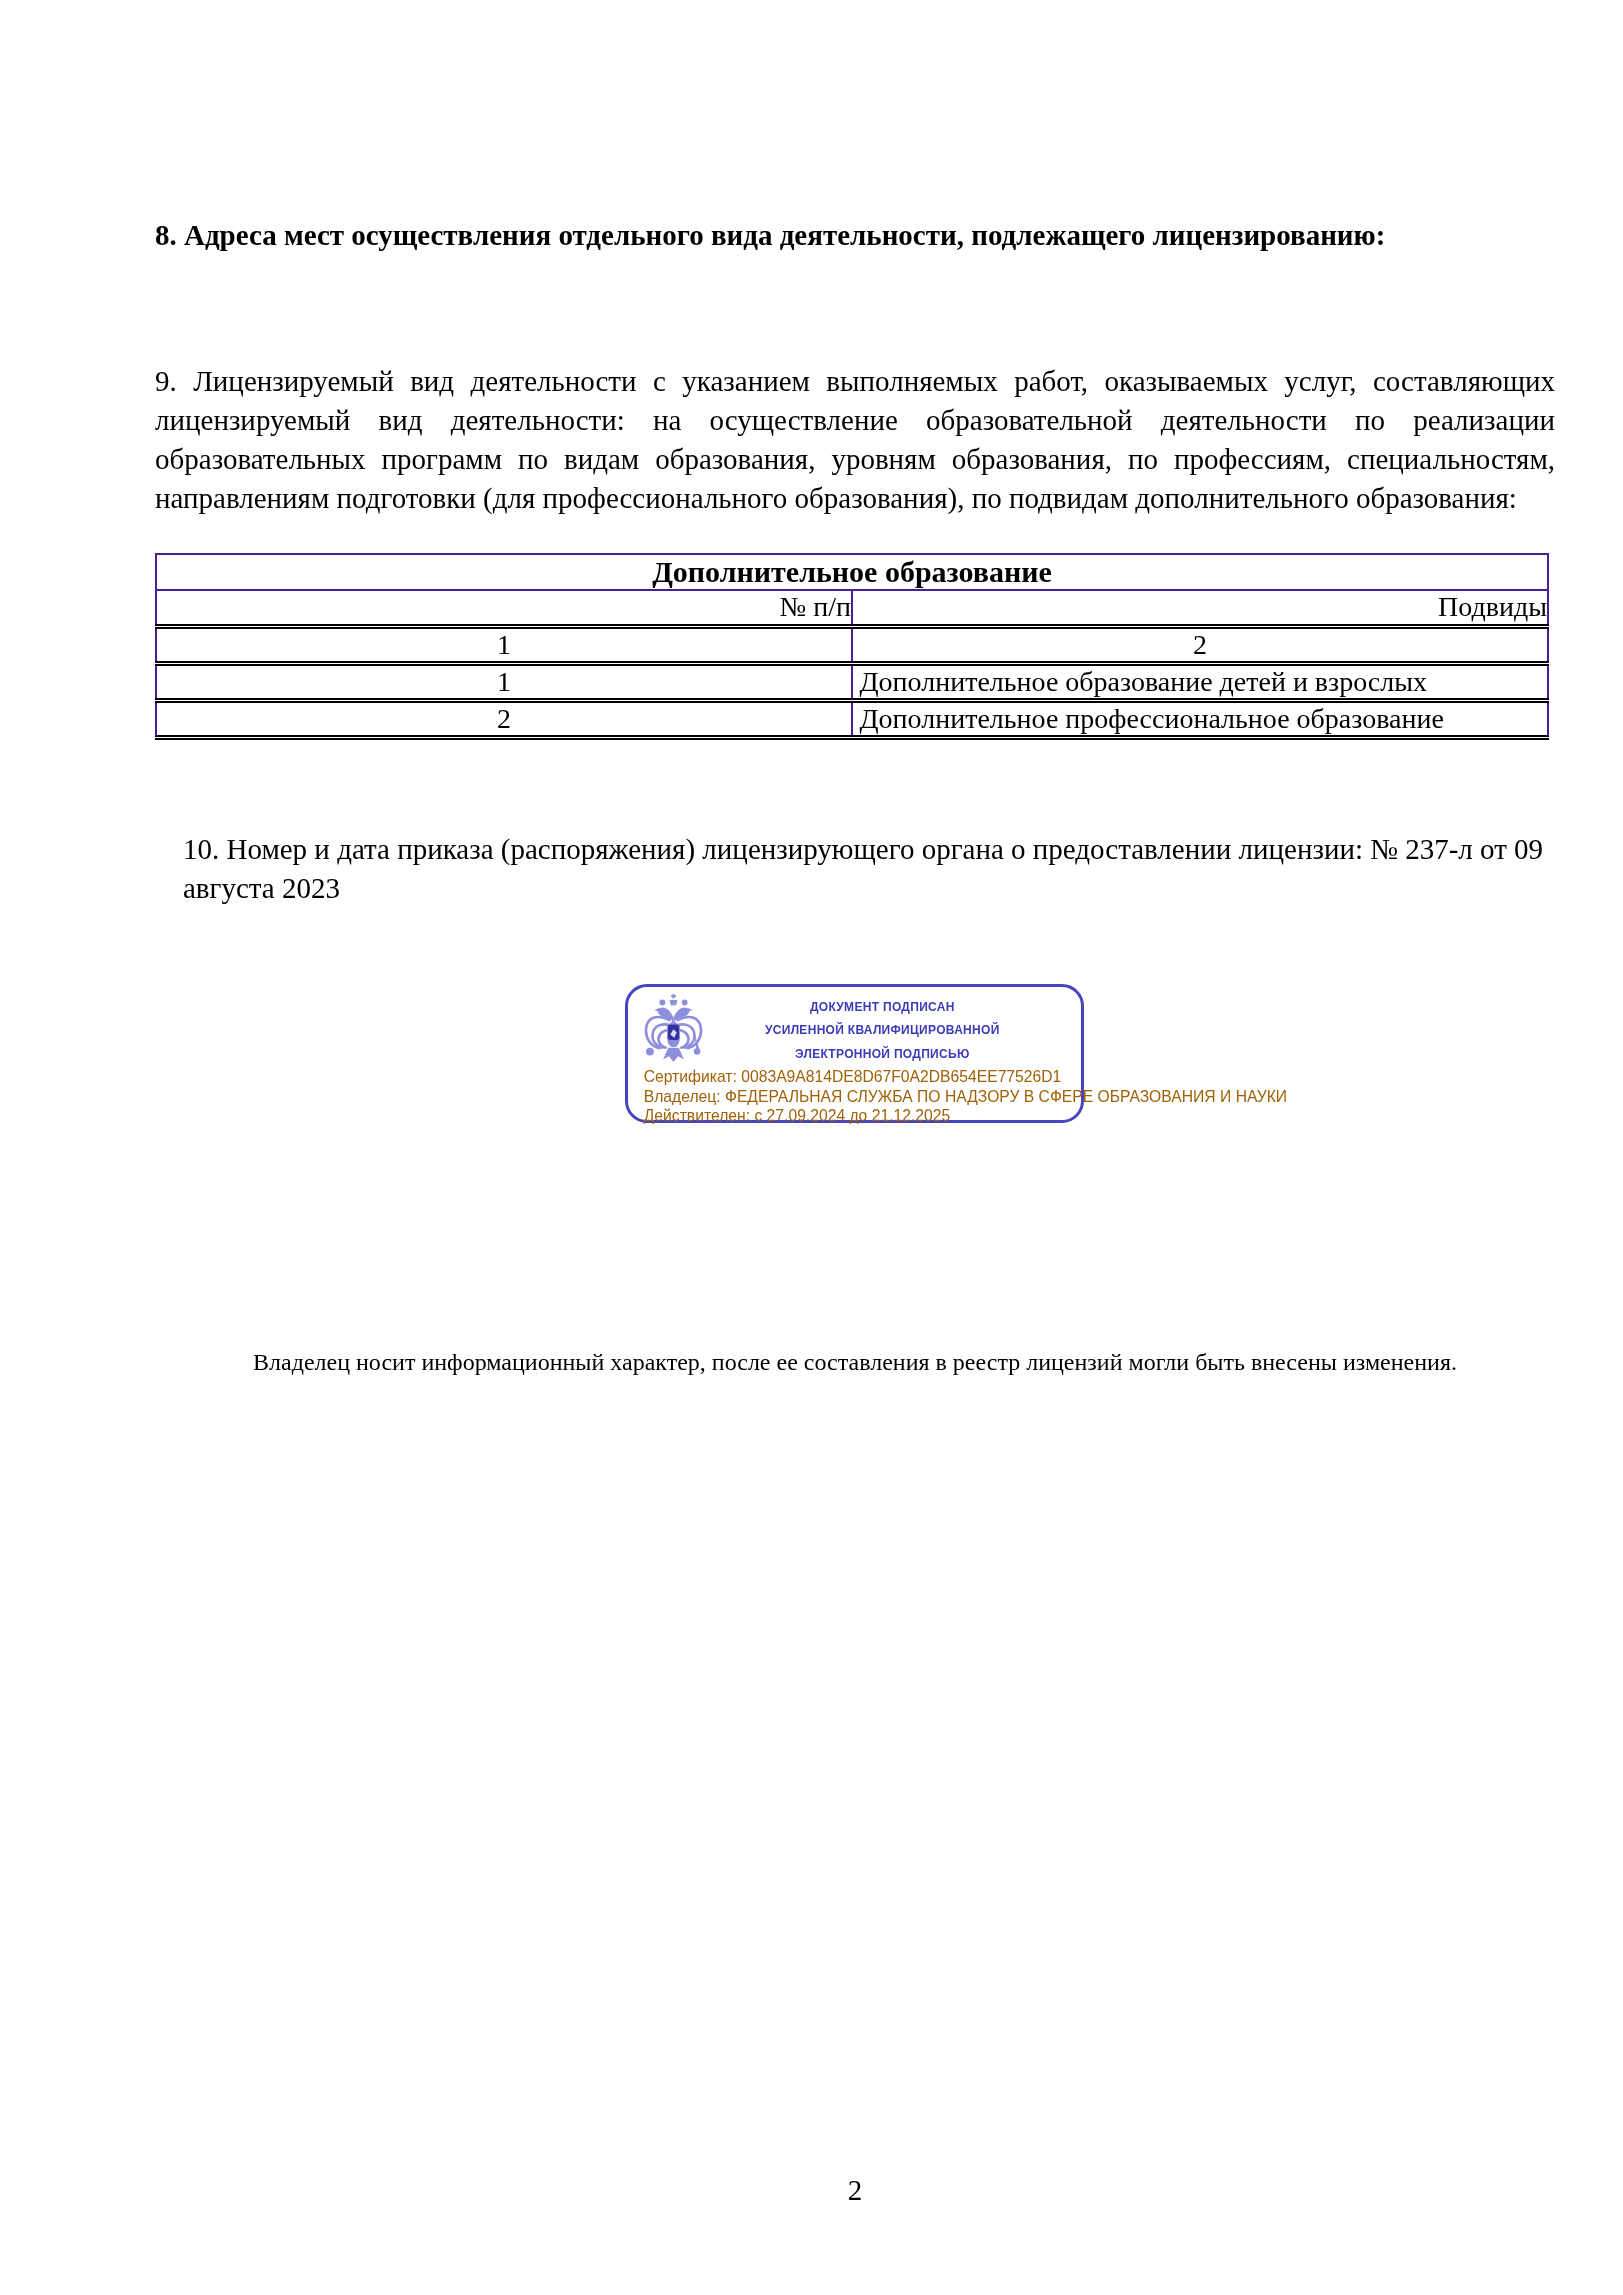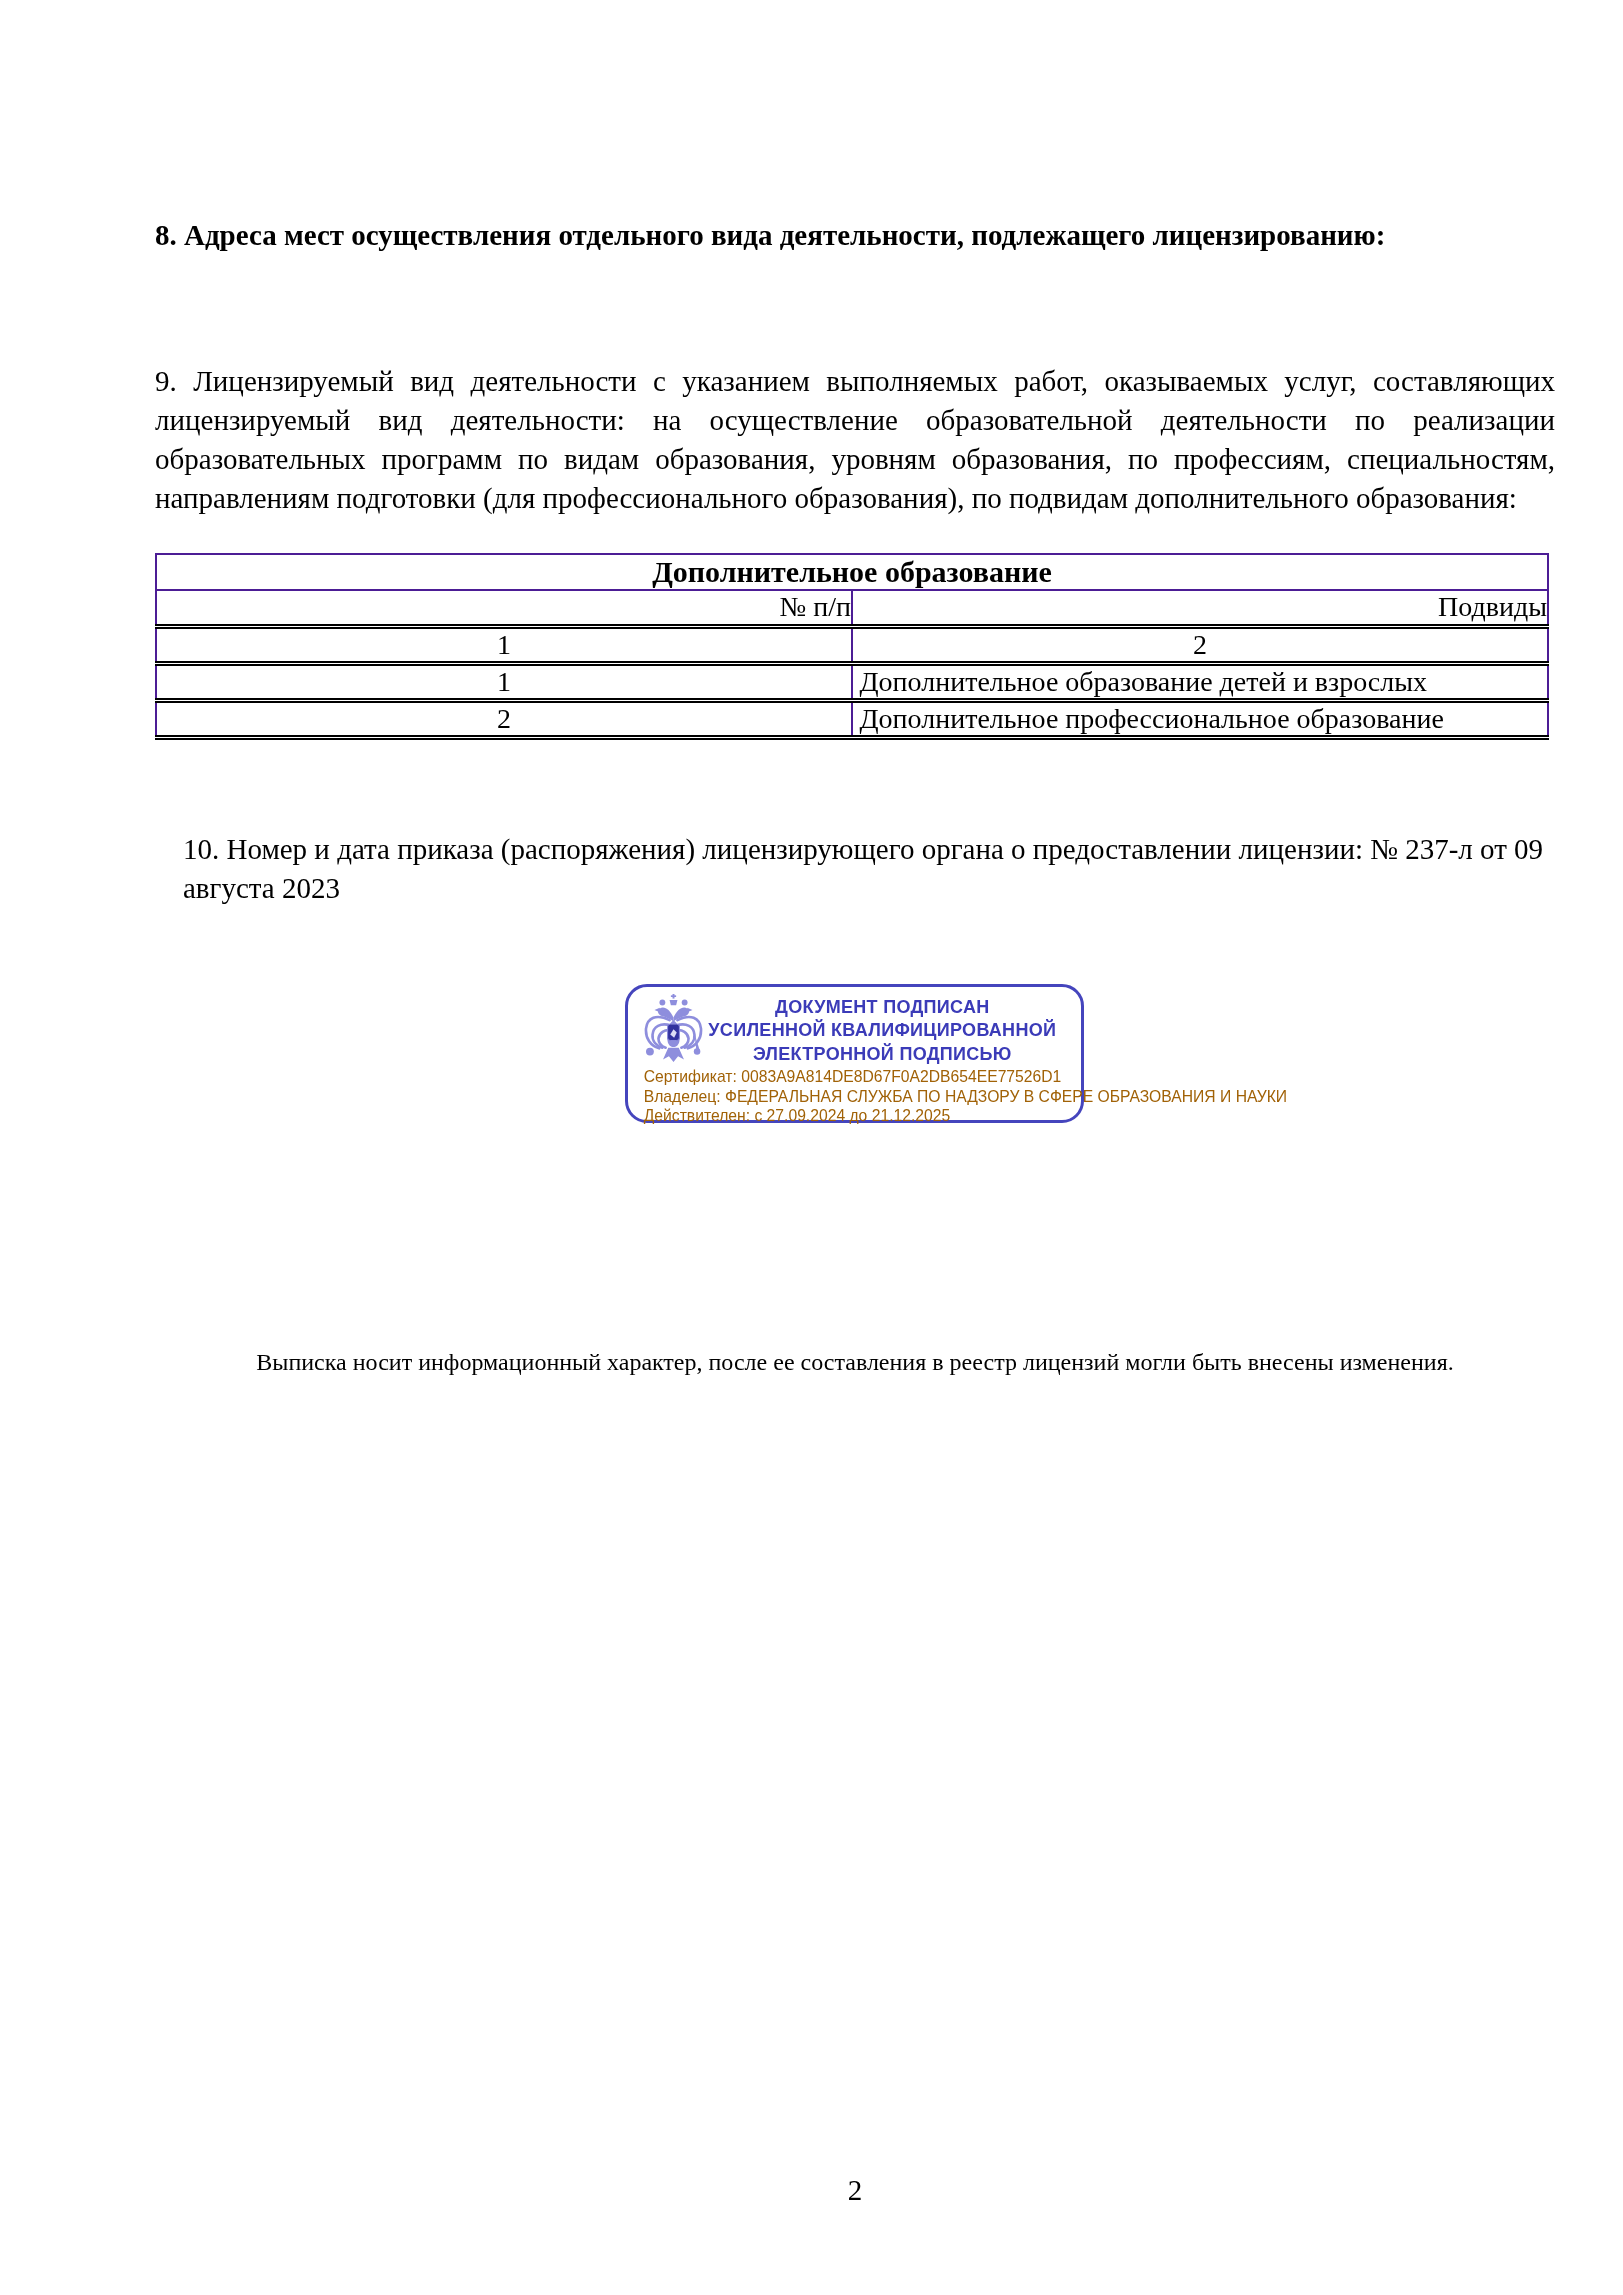--- a/index.html
+++ b/index.html
@@ -74,21 +74,21 @@
     width: 63px;
     height: 72px;
   }
   .stamp-heading {
     position: absolute;
     left: 70px;
     right: 14.4px;
     top: 8.5px;
     text-align: center;
     font-weight: bold;
-    font-size: 18px;
+    font-size: 12px;
     line-height: 23.6px;
     color: #3b3bb8;
     letter-spacing: 0.3px;
   }
   .stamp-details {
     position: absolute;
     left: 15.7px;
     top: 80px;
     right: 10.5px;
     font-size: 15.7px;
@@ -194,18 +194,18 @@
       <div>УСИЛЕННОЙ КВАЛИФИЦИРОВАННОЙ</div>
       <div>ЭЛЕКТРОННОЙ ПОДПИСЬЮ</div>
     </div>
     <div class="stamp-details">
       <div>Сертификат: 0083A9A814DE8D67F0A2DB654EE77526D1</div>
       <div>Владелец: ФЕДЕРАЛЬНАЯ СЛУЖБА ПО НАДЗОРУ В СФЕРЕ ОБРАЗОВАНИЯ И НАУКИ</div>
       <div>Действителен: с 27.09.2024 до 21.12.2025</div>
     </div>
   </div>
 
-  <div class="doc-text" id="footer-note">Выписка носит информационный характер, после ее составления в реестр лицензий могли быть внесены изменения.</div>
+  <div class="doc-text" id="footer-note">Владелец носит информационный характер, после ее составления в реестр лицензий могли быть внесены изменения.</div>
 
   <div class="doc-text" id="page-number">2</div>
 
 </div>
 
 
 </body></html>

